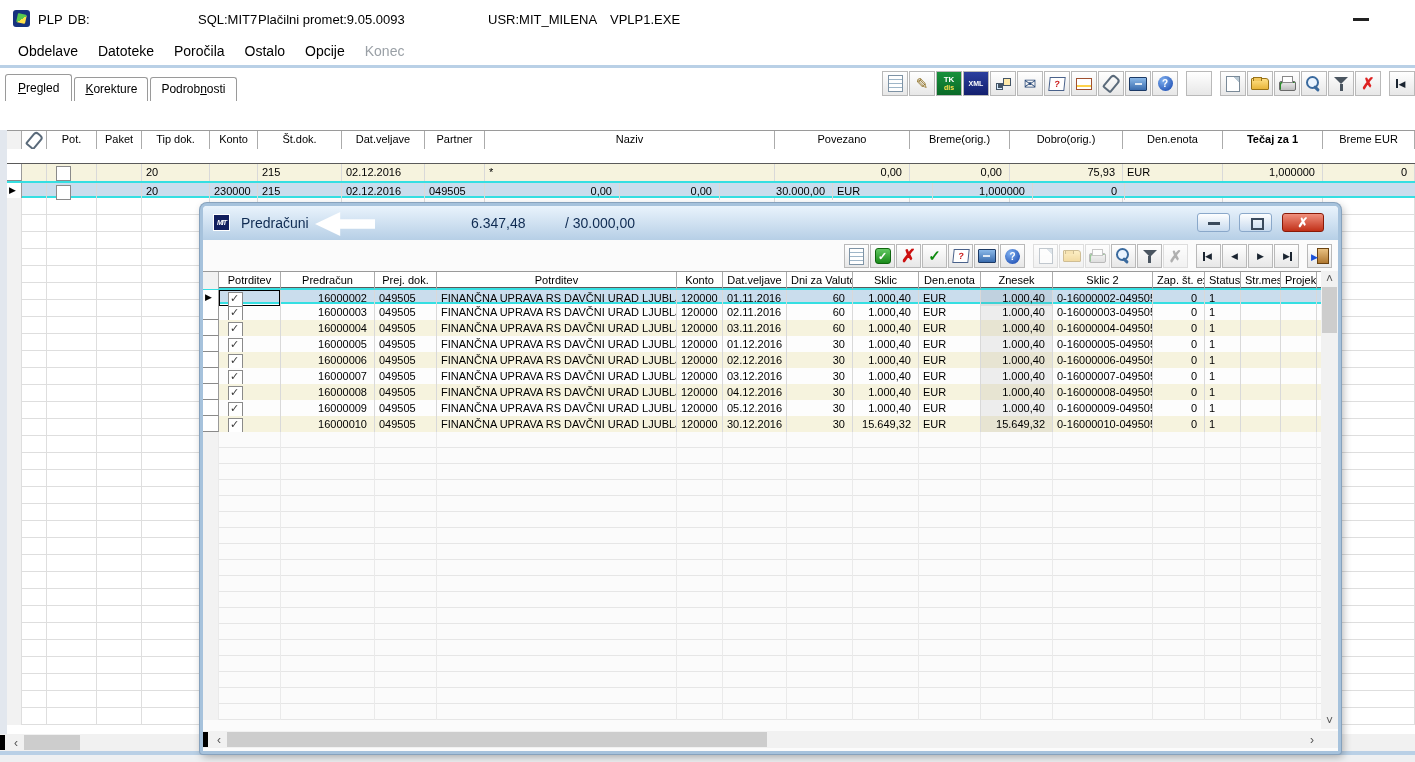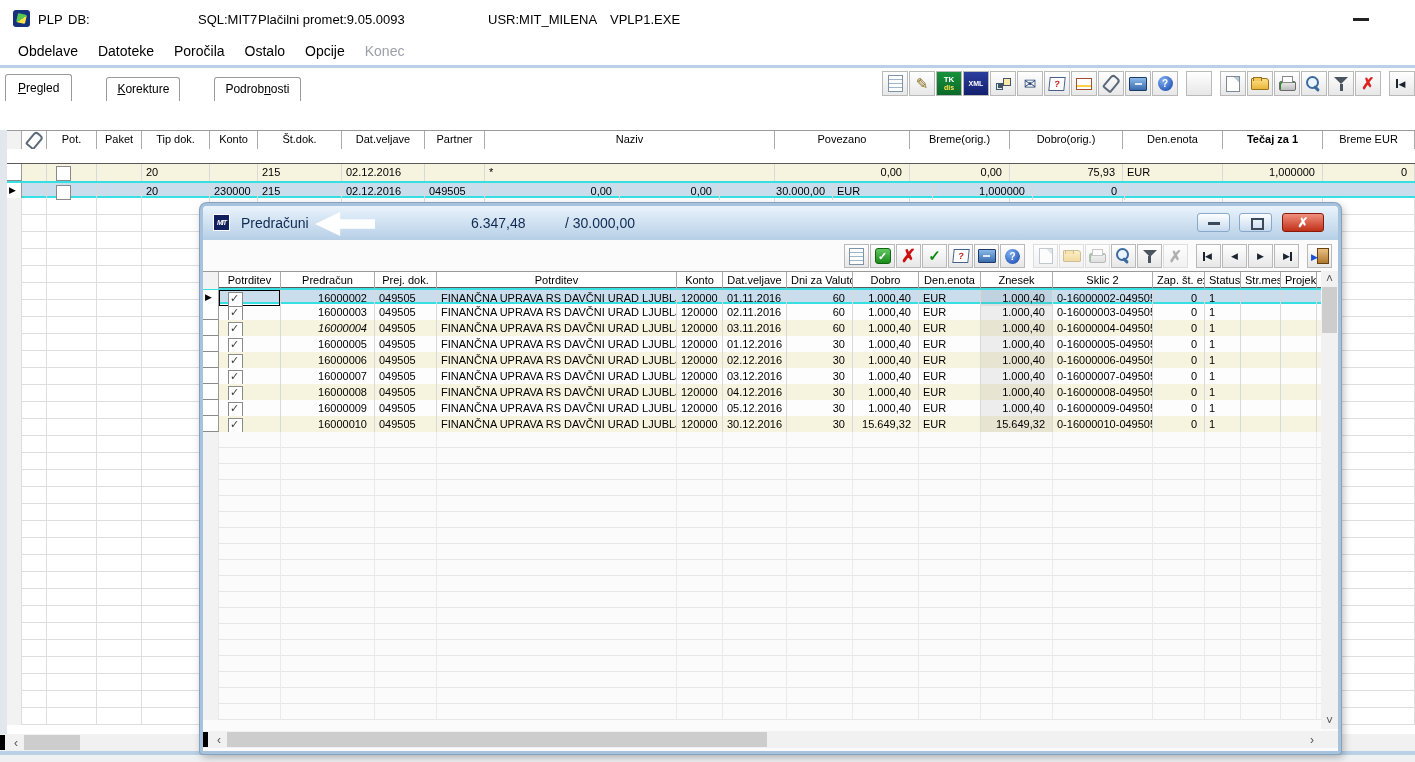--- a/index.html
+++ b/index.html
@@ -22,21 +22,21 @@
   #main-win{position:absolute;top:65px;left:0;width:1415px;height:690px;background:#fff;border-top:3px solid #b9d0e6;border-bottom:4px solid #b9d0e6;box-sizing:border-box;}
   #mw-title{position:relative;height:30px;background:linear-gradient(#ccdceb,#b2c9de);}
   .mit-icon{position:absolute;top:6px;left:8px;width:17px;height:17px;background:#121f5e;border:1px solid #fff;box-sizing:border-box;display:flex;align-items:center;justify-content:center;color:#fff;font-style:italic;font-weight:bold;font-size:7px;letter-spacing:-1px;}
   #mw-title-text{position:absolute;left:35px;top:7px;font-size:13px;color:#7d93ab;}
   #mw-subtitle{position:absolute;left:450px;top:7px;font-size:13px;color:#7d93ab;}
   #mw-min{position:absolute;right:8px;top:6px;width:27px;height:16px;border-radius:2px;background:linear-gradient(#fcfdff,#dde9f4);border:1px solid #c3d4e6;cursor:pointer;}
   #mw-min::before{content:"";position:absolute;left:7px;top:6px;width:11px;height:3px;background:#4a5a6a;}
 
   
   #mw-tabrow{position:relative;height:33px;background:#fff;}
-  #tabs{position:absolute;left:5px;bottom:0;display:flex;align-items:flex-end;gap:32px;}
+  #tabs{position:absolute;left:5px;bottom:0;display:flex;align-items:flex-end;}
   .tab{border:1px solid #9a9a9a;border-bottom:none;border-radius:3px 3px 0 0;background:#fff;padding:4px 10px 5px 10px;margin-right:2px;font-size:12px;cursor:pointer;}
   .tab.active{padding:6px 12px 6px 12px;position:relative;z-index:2;}
   .tab u{text-decoration:underline;}
 
   .toolbar{display:flex;align-items:center;}
   #mw-toolbar{position:absolute;right:0;top:3px;}
   .tbi{width:26px;height:25px;border:1px solid #b9b9b9;background:linear-gradient(#ffffff,#e7e7e7);box-sizing:border-box;margin-left:1px;display:flex;align-items:center;justify-content:center;position:relative;cursor:pointer;flex:none;}
   .tbi.dis{opacity:.45;cursor:default;}
   .gap-l{margin-left:8px;}
   
@@ -845,21 +845,21 @@
   <div id="dlg-grid" class="grid">
       <div class="grow hrow" style="height: 17px;">
         <div class="gcell selcell" style="width: 16px; height: 17px;"></div>
         <div class="gcell" style="width: 62px; height: 17px;">Potrditev</div>
         <div class="gcell" style="width: 94px; height: 17px;">Predračun</div>
         <div class="gcell" style="width: 62px; height: 17px;">Prej. dok.</div>
         <div class="gcell" style="width: 240px; height: 17px;">Potrditev</div>
         <div class="gcell" style="width: 46px; height: 17px;">Konto</div>
         <div class="gcell" style="width: 64px; height: 17px;">Dat.veljave</div>
         <div class="gcell" style="width: 66px; height: 17px;">Dni za Valuto</div>
-        <div class="gcell" style="width: 66px; height: 17px;">Dobro</div>
+        <div class="gcell" style="width: 66px; height: 17px;">Sklic</div>
         <div class="gcell" style="width: 62px; height: 17px;">Den.enota</div>
         <div class="gcell" style="width: 72px; height: 17px;">Znesek</div>
         <div class="gcell" style="width: 100px; height: 17px;">Sklic 2</div>
         <div class="gcell" style="width: 52px; height: 17px;">Zap. št. ext.</div>
         <div class="gcell" style="width: 36px; height: 17px;">Status</div>
         <div class="gcell" style="width: 40px; height: 17px;">Str.mesto</div>
         <div class="gcell" style="width: 36px; height: 17px;">Projekt</div>
       </div>
       <div class="grow r-sel" style="height: 16px;">
         <div class="gcell selcell" style="width: 16px; height: 16px; background: rgb(255, 255, 255);">
@@ -895,21 +895,21 @@
         <div class="gcell num tint" style="width: 72px; height: 16px;">1.000,40</div>
         <div class="gcell" style="width: 100px; height: 16px;">0-16000003-049505</div>
         <div class="gcell num" style="width: 52px; height: 16px;">0</div>
         <div class="gcell" style="width: 36px; height: 16px;">1</div>
         <div class="gcell" style="width: 40px; height: 16px;"></div>
         <div class="gcell" style="width: 36px; height: 16px;"></div>
       </div>
       <div class="grow r-yellow" style="height: 16px;">
         <div class="gcell selcell" style="width: 16px; height: 16px; background: rgb(255, 255, 255);"></div>
         <div class="gcell" style="width: 62px; height: 16px;"><span class="cb on"></span></div>
-        <div class="gcell num" style="width: 94px; height: 32px; font-style: italic;">16000004</div>
+        <div class="gcell num" style="width: 94px; height: 32px;">16000004</div>
         <div class="gcell" style="width: 62px; height: 16px;">049505</div>
         <div class="gcell" style="width: 240px; height: 16px;">FINANČNA UPRAVA RS DAVČNI URAD LJUBLJANA</div>
         <div class="gcell num" style="width: 46px; height: 16px;">120000</div>
         <div class="gcell" style="width: 64px; height: 16px;">03.11.2016</div>
         <div class="gcell num" style="width: 66px; height: 16px;">60</div>
         <div class="gcell num" style="width: 66px; height: 16px;">1.000,40</div>
         <div class="gcell" style="width: 62px; height: 16px;">EUR</div>
         <div class="gcell num tint" style="width: 72px; height: 16px;">1.000,40</div>
         <div class="gcell" style="width: 100px; height: 16px;">0-16000004-049505</div>
         <div class="gcell num" style="width: 52px; height: 16px;">0</div>

